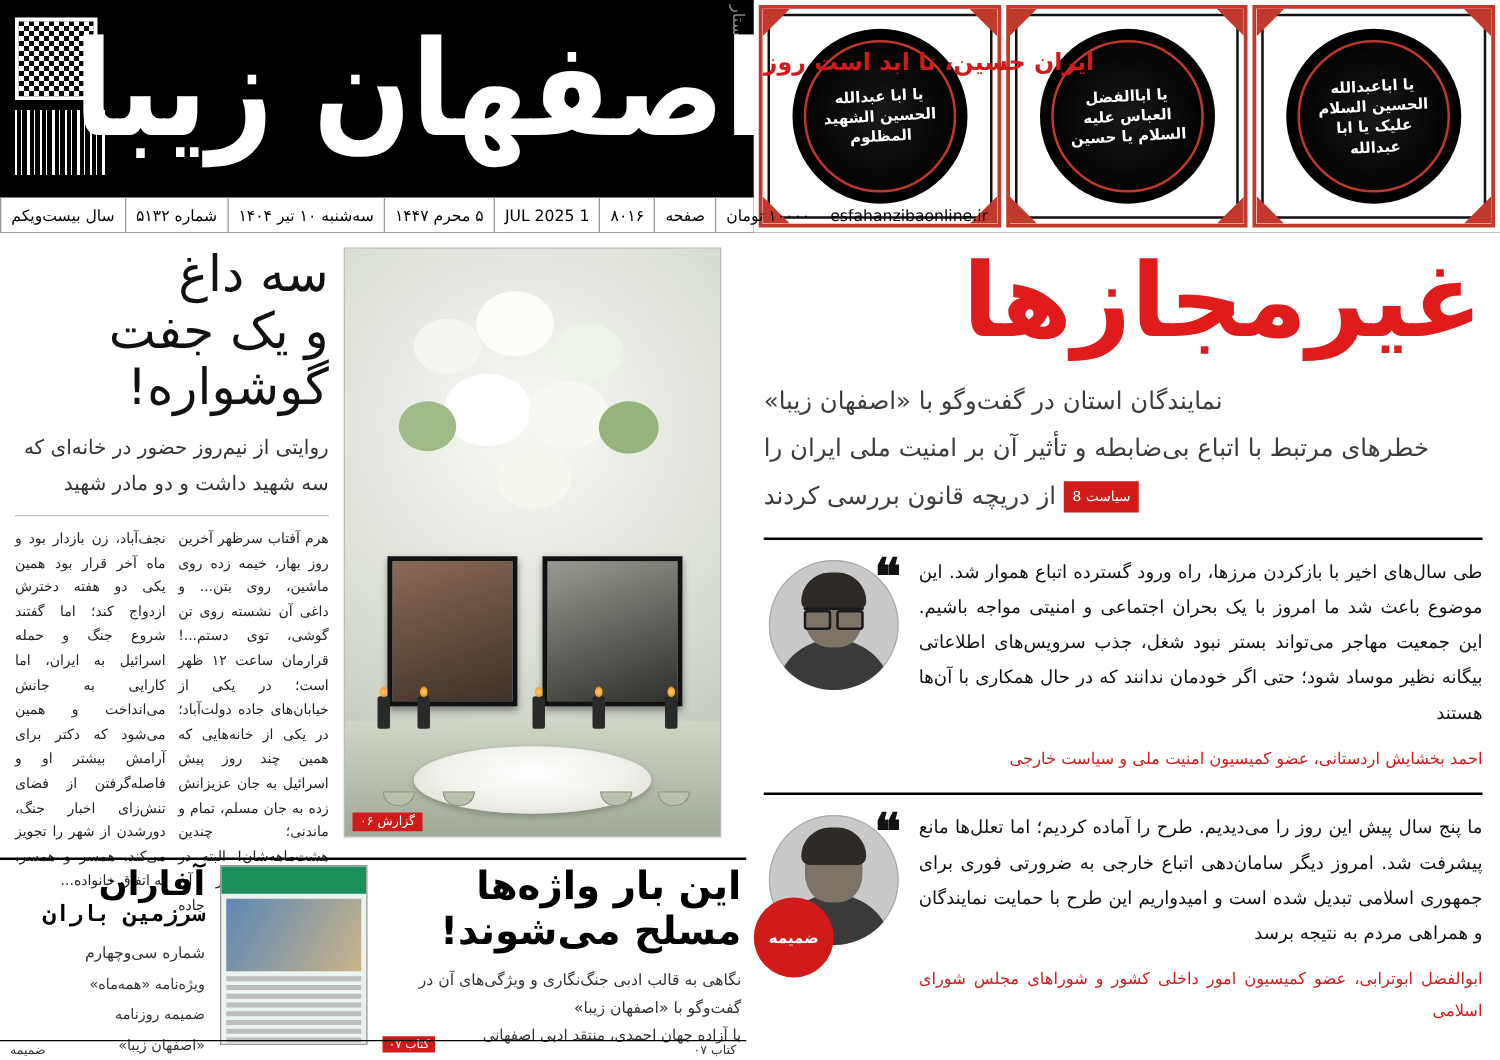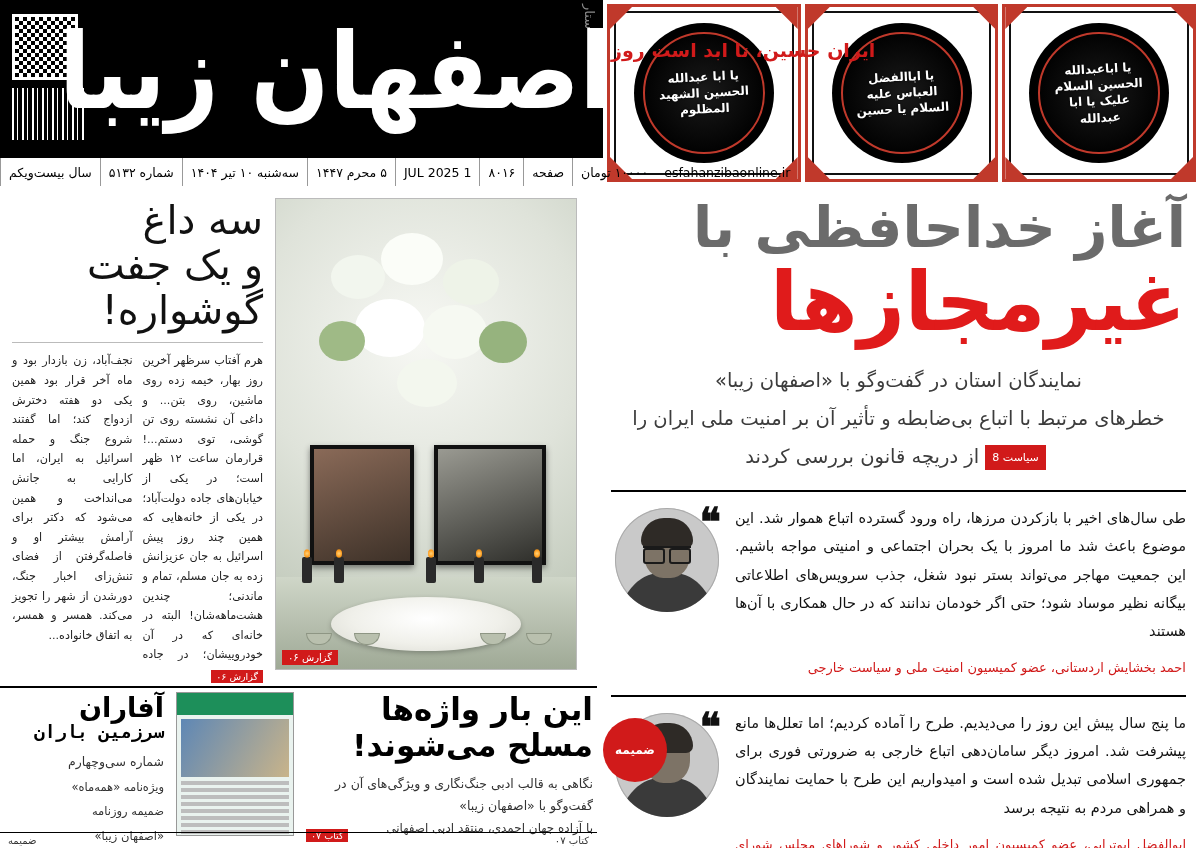--- a/index.html
+++ b/index.html
@@ -95,21 +95,21 @@
   }
   .lead-head .l1 {
     font-size: 56px; font-weight: bold; color: #6b6b6b; line-height: 1.08;
     letter-spacing: -1px; white-space: nowrap;
   }
   .lead-head .l2 {
     font-size: 82px; font-weight: bold; color: #e01b1b; line-height: 1.02;
     letter-spacing: -2px; margin-top: 2px;
   }
   .lead-deck {
-    margin-top: 18px; direction: rtl; text-align: center; color: #3c3c3c;
+    margin-top: 18px; direction: rtl; text-align: left; color: #3c3c3c;
     font-size: 19.5px; line-height: 1.95;
   }
   .deck-tag {
     display: inline-block; background: #d11a1a; color: #fff; font-size: 11px;
     padding: 2px 7px; margin-right: 6px; vertical-align: middle;
   }
   .lead-rule { height: 2px; background: #000; margin: 14px 0 12px; }
 
   .quote-block { display: flex; flex-direction: row-reverse; gap: 12px; margin-bottom: 10px; }
   .quote-text {
@@ -315,21 +315,20 @@
         <span>۱۰۰۰۰ تومان</span>
         <span>esfahanzibaonline.ir</span>
       </div>
     </div>
   </div>
 
   <div class="main">
 
     <div class="lead">
       <div class="lead-head">
-        <div class="l1">آغاز خداحافظی با</div>
         <div class="l2">غیرمجازها</div>
       </div>
 
       <div class="lead-deck">
         <div>نمایندگان استان در گفت‌وگو با «اصفهان زیبا»</div>
         <div>خطرهای مرتبط با اتباع بی‌ضابطه و تأثیر آن بر امنیت ملی ایران را</div>
         <div>
           <span class="deck-tag">سیاست 8</span>
           <span>از دریچه قانون بررسی کردند</span>
         </div>
@@ -373,20 +372,21 @@
 
     <div class="left">
       <div class="left-top">
 
         <div class="lead-story-cell">
           <div class="story-title">
             <div>سه داغ</div>
             <div>و یک جفت</div>
             <div>گوشواره!</div>
           </div>
+          <div class="story-deck">روایتی از نیم‌روز حضور در خانه‌ای که سه شهید داشت و دو مادر شهید</div>
           <div class="story-rule"></div>
           <div class="story-body">هرم آفتاب سرظهر آخرین روز بهار، خیمه زده روی ماشین، روی بتن... و داغی آن نشسته روی تن گوشی، توی دستم...! قرارمان ساعت ۱۲ ظهر است؛ در یکی از خیابان‌های جاده دولت‌آباد؛ در یکی از خانه‌هایی که همین چند روز پیش اسرائیل به جان عزیزانش زده به جان مسلم، تمام و ماندنی؛ چندین هشت‌ماهه‌شان! البته در خانه‌ای که در آن خودروییشان؛ در جاده نجف‌آباد، زن بازدار بود و ماه آخر قرار بود همین یکی دو هفته دخترش ازدواج کند؛ اما گفتند شروع جنگ و حمله اسرائیل به ایران، اما کارایی به جانش می‌انداخت و همین می‌شود که دکتر برای آرامش بیشتر او و فاصله‌گرفتن از فضای تنش‌زای اخبار جنگ، دورشدن از شهر را تجویز می‌کند. همسر و همسر، به اتفاق خانواده...</div>
           <span class="story-tag">گزارش ۰۶</span>
         </div>
 
         <div class="photo-cell">
           <div class="photo-frame">
             <div class="photo-bg"></div>
 
             <div class="flowers">

